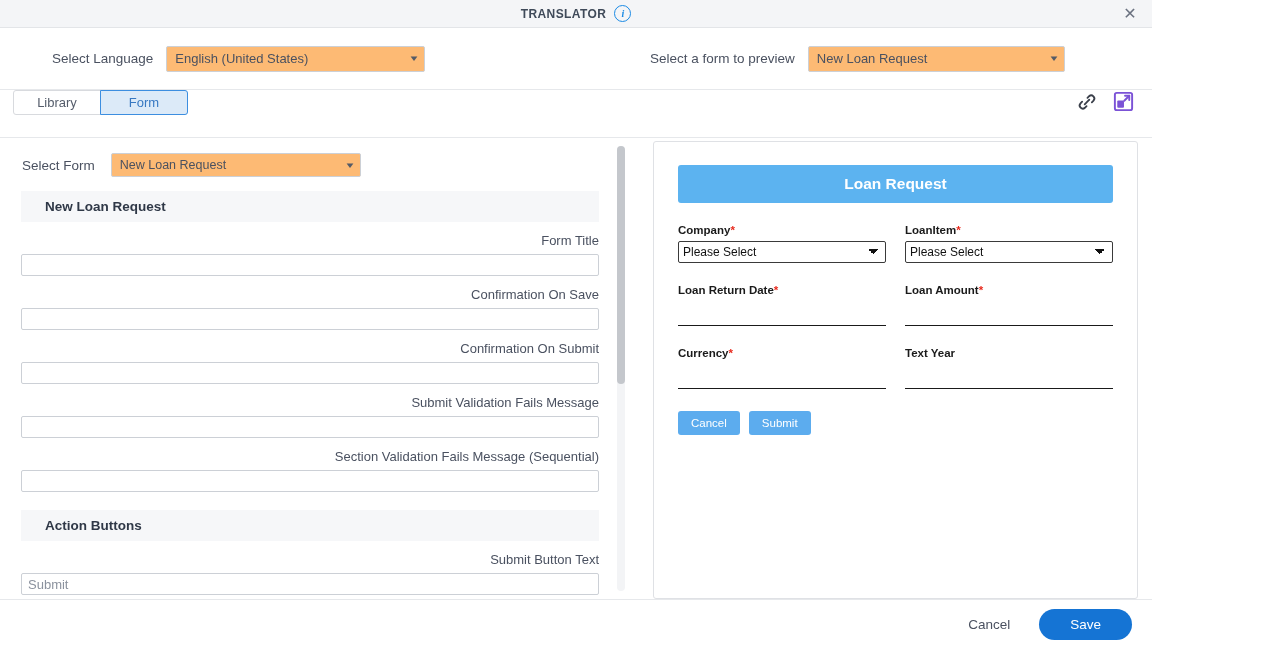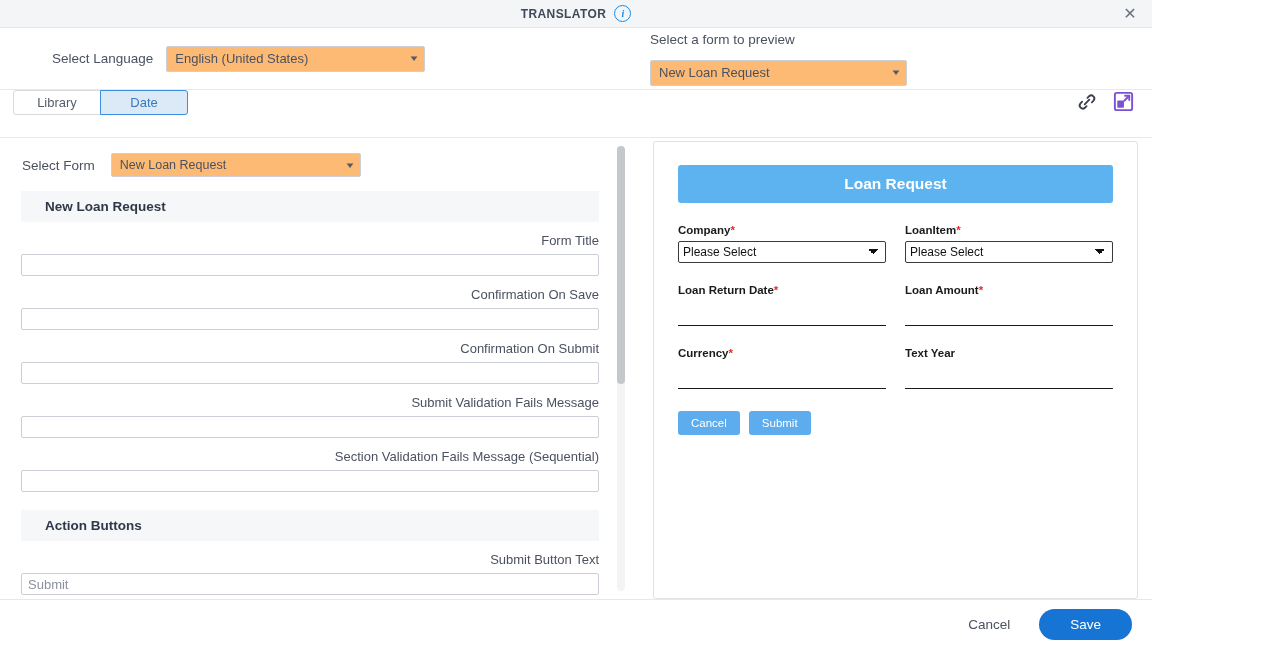--- a/index.html
+++ b/index.html
@@ -92,22 +92,22 @@
     position: absolute;
     left: 52px;
     display: flex;
     align-items: center;
     gap: 13px;
   }
   .form-group {
     position: absolute;
     left: 650px;
     display: flex;
+    align-items: center;
     gap: 13px;
-    flex-direction: column;
   }
   .fake-select {
     border: 1px solid #ccd0d6;
     border-radius: 2px;
     background: #fdba74;
     height: 26px;
     display: flex;
     align-items: center;
     padding: 0 6px 0 8px;
     font-size: 13px;
@@ -405,21 +405,21 @@
       <div class="fake-select formpick">
         <span>New Loan Request</span>
         <span class="caret">▼</span>
       </div>
     </div>
   </div>
 
   <div class="tabs-row">
     <div class="segmented">
       <div class="seg inactive">Library</div>
-      <div class="seg active">Date</div>
+      <div class="seg active">Form</div>
     </div>
     <div class="tab-icons">
       <span class="icon-btn">
         <svg width="22" height="22" viewBox="0 0 24 24" fill="none" stroke="#3a3f4a" stroke-width="2" stroke-linecap="round">
           <path d="M9.5 14.5l5-5"></path>
           <path d="M12.5 7.5l1.8-1.8a3.4 3.4 0 014.8 4.8L17.3 12.3"></path>
           <path d="M11.5 16.5l-1.8 1.8a3.4 3.4 0 01-4.8-4.8L6.7 11.7"></path>
         </svg>
       </span>
       <span class="icon-btn">

